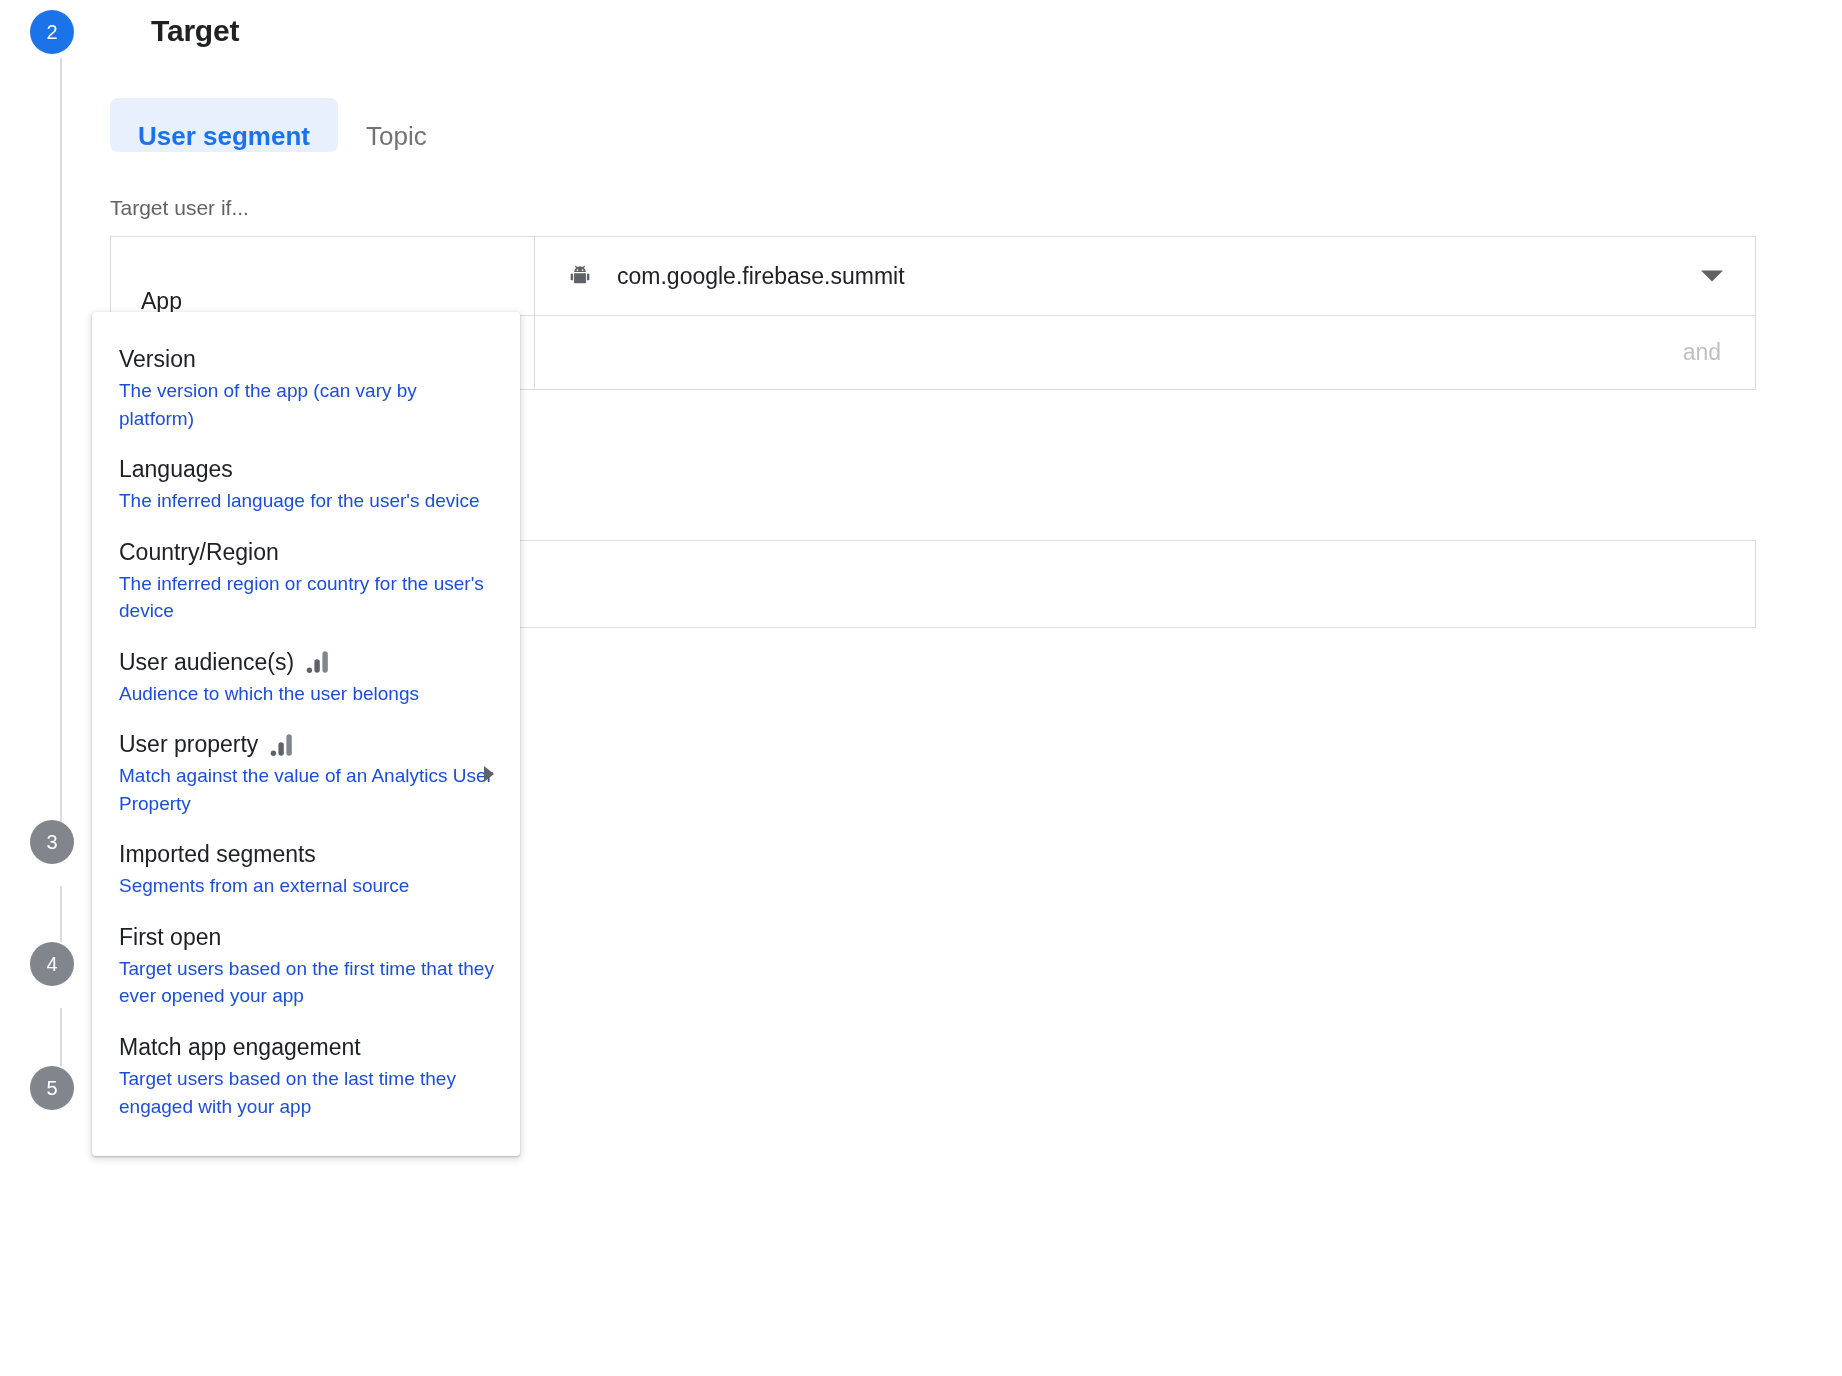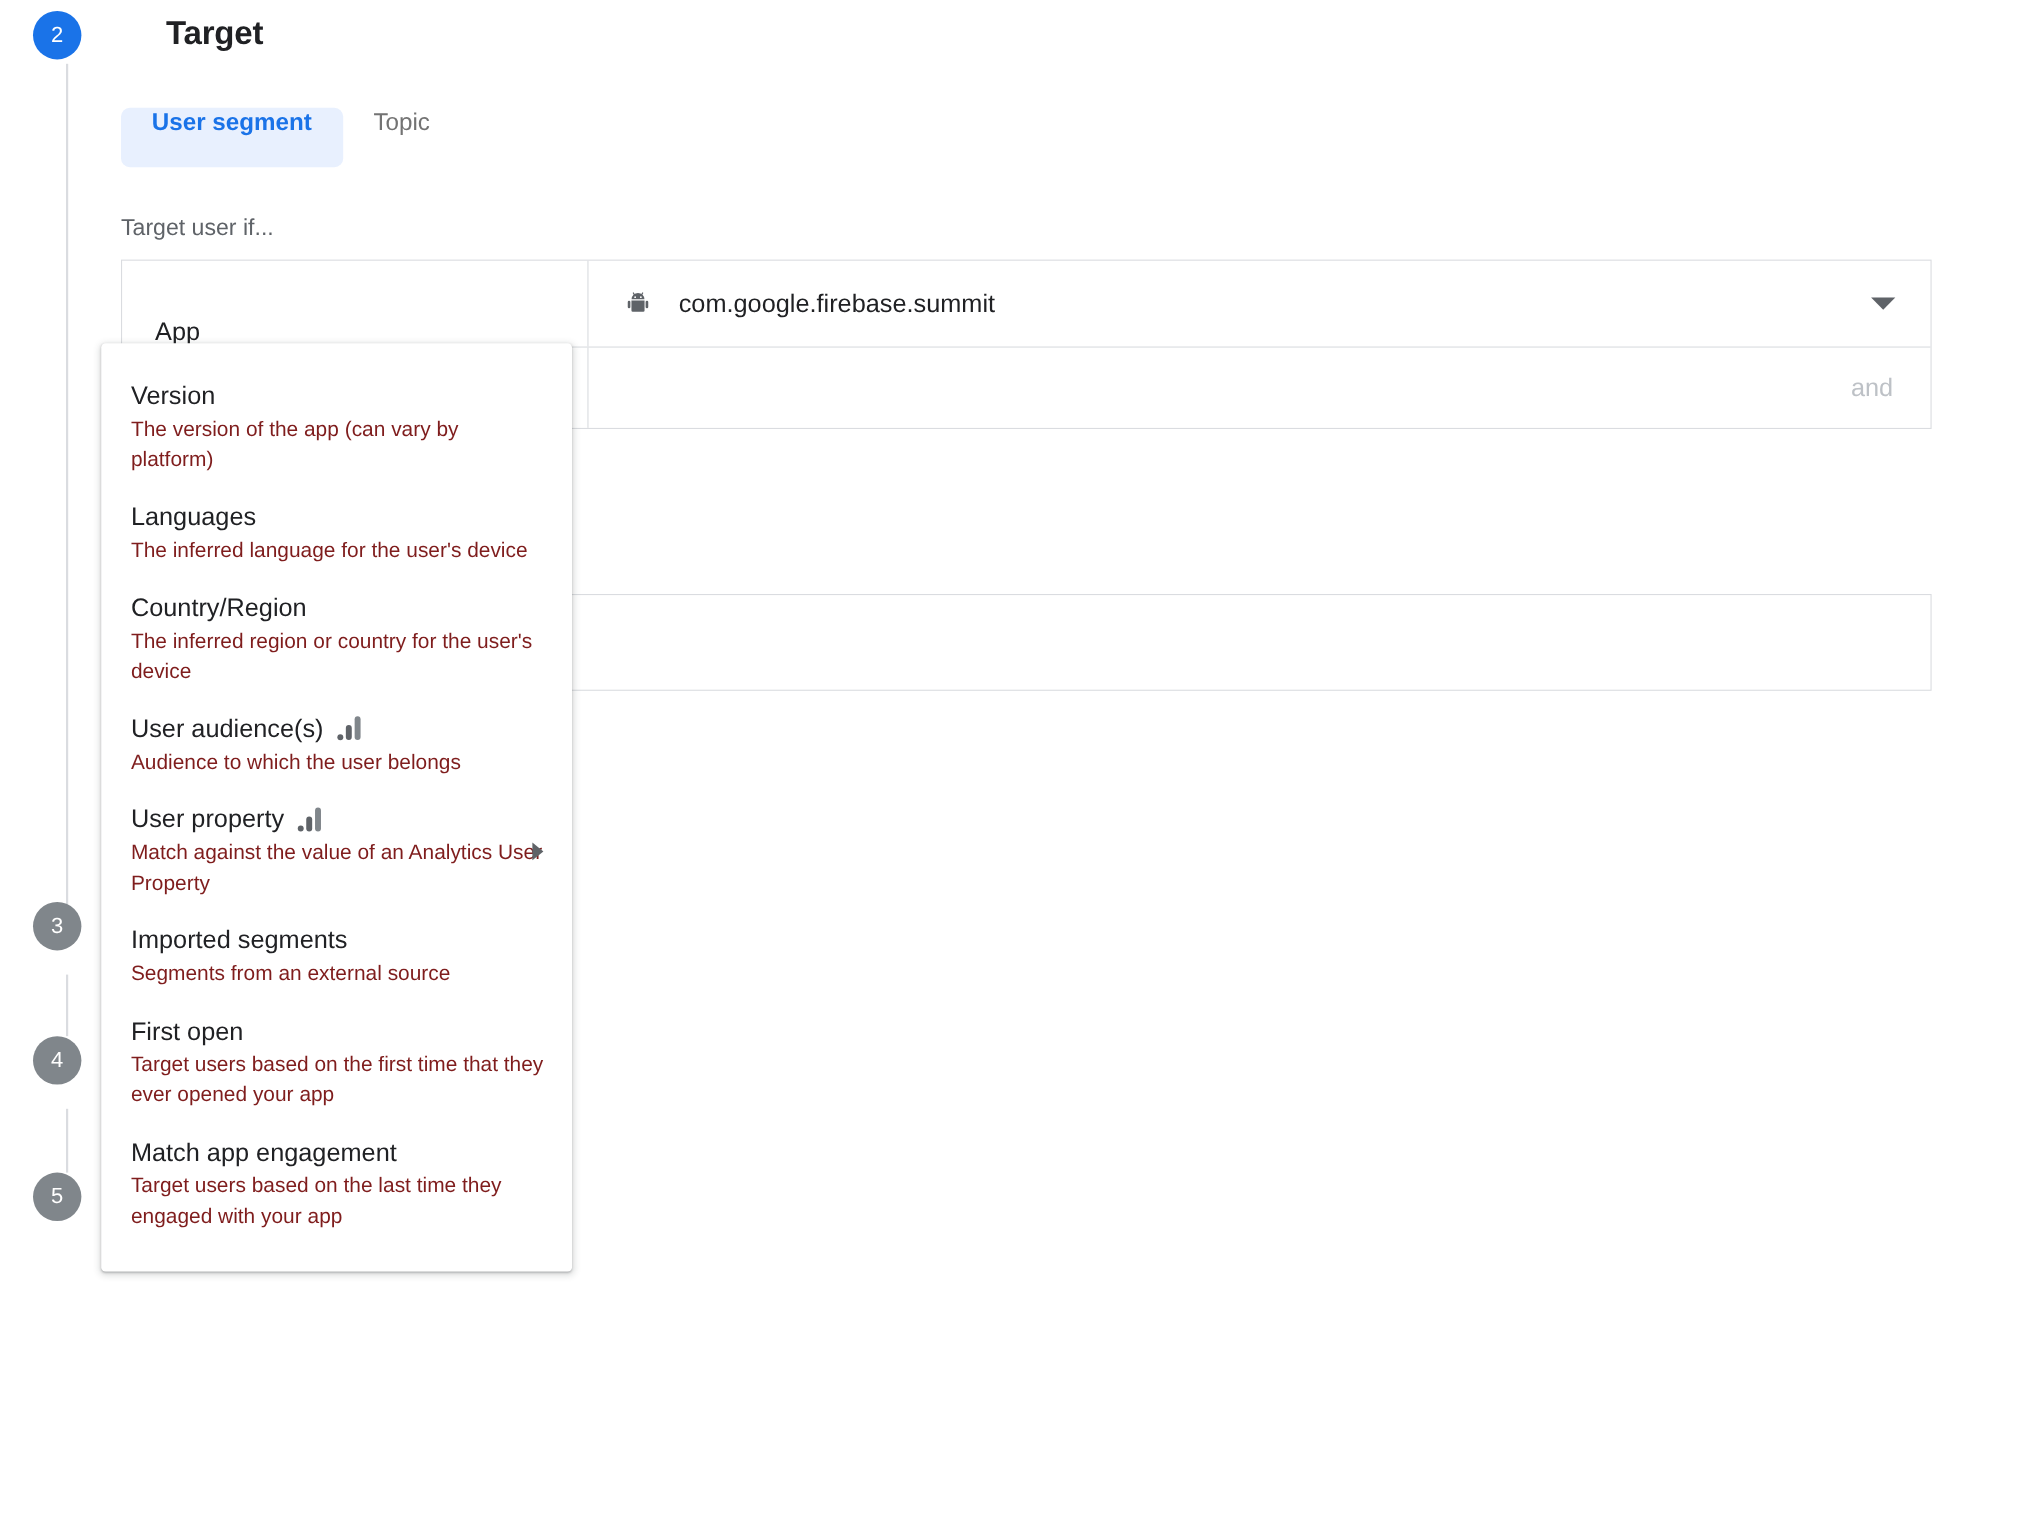--- a/index.html
+++ b/index.html
@@ -37,22 +37,22 @@
     color: #202124;
     letter-spacing: -0.2px;
     margin-left: 43px;
   }
 
   
   .tabs { position: absolute; left: 110px; top: 98px; display: flex; align-items: center; }
   .tab {
     height: 54px;
     padding: 0 28px;
-    display: flex; align-items: flex-start;
-    font-size: 22px;
+    display: flex; align-items: flex-end;
+    font-size: 26px;
     border-radius: 8px;
     cursor: pointer;
     white-space: nowrap;
   }
   .tab.selected { background: #e8f0fe; color: #1a73e8; font-weight: bold; }
   .tab.unselected { color: #737373; }
 
   
   .field-label {
     position: absolute;
@@ -135,21 +135,21 @@
     cursor: pointer;
   }
   .mi-title {
     font-size: 23px;
     color: #202124;
     display: flex; align-items: center;
     margin-bottom: 4px;
   }
   .mi-desc {
     font-size: 19px;
-    color: #7f1d1d;
+    color: #1d4ed8;
     line-height: 1.45;
     max-width: 380px;
   }
   .ga-icon { margin-left: 12px; display: inline-flex; align-items: flex-end; }
   .submenu-arrow {
     position: absolute;
     right: 26px; top: 50%;
     transform: translateY(-50%);
     width: 0; height: 0;
     border-top: 8px solid transparent;

